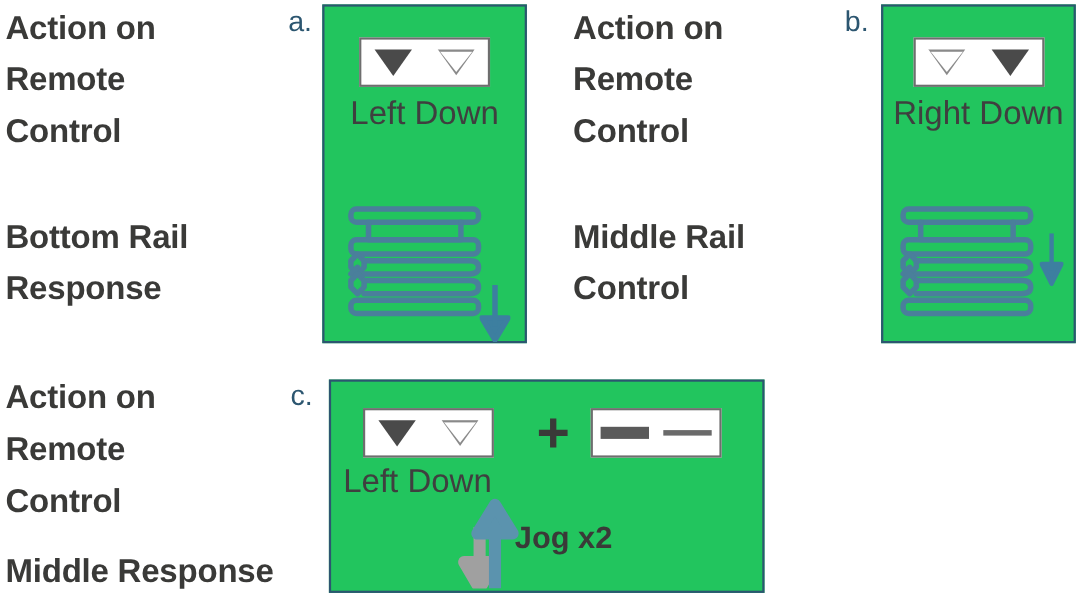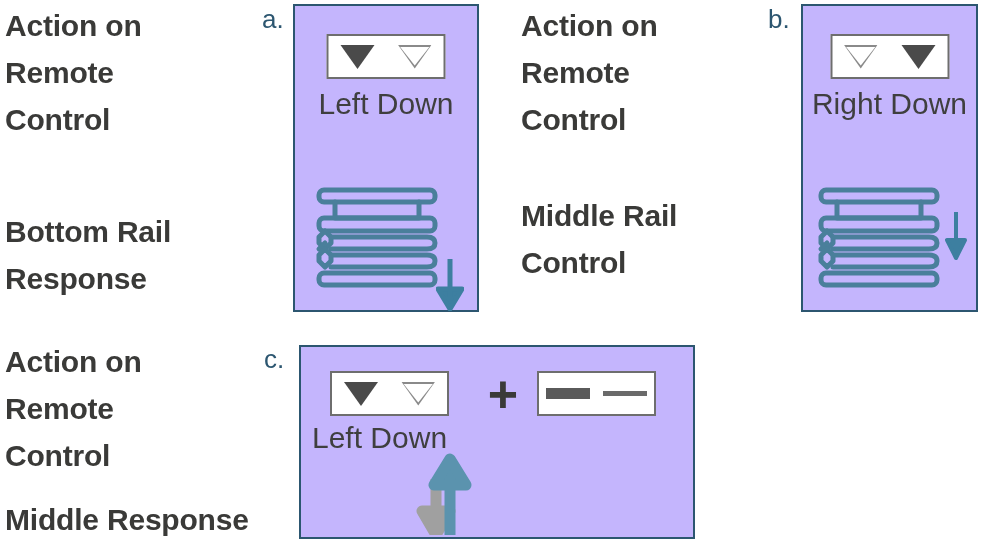--- a/index.html
+++ b/index.html
@@ -21,32 +21,32 @@
     position: absolute;
     color: #3a3a38;
     font-weight: bold;
     font-size: 30px;
     line-height: 47px;
     letter-spacing: -0.2px;
     white-space: pre-line;
   }
 
   #hdr-a-action { left: 5px;   top: 2px;   width: 250px; }
-  #hdr-a-resp   { left: 5px;   top: 208px; width: 250px; }
+  #hdr-a-resp   { left: 5px;   top: 192px; width: 250px; }
   #hdr-b-action { left: 521px; top: 2px;   width: 250px; }
   #hdr-b-resp   { left: 521px; top: 192px; width: 250px; }
   #hdr-c-action { left: 5px;   top: 338px; width: 260px; }
   #hdr-c-resp   { left: 5px;   top: 500px; width: 300px; line-height: 40px; }
 
   
   .panel {
     position: absolute;
     box-sizing: border-box;
     border: 2px solid #2c5670;
-    background: #c4b5fd;
+    background: #22c55e;
   }
   #panel-a { left: 293px; top: 4px;   width: 186px; height: 308px; }
   #panel-b { left: 801px; top: 4px;   width: 177px; height: 308px; }
   #panel-c { left: 299px; top: 345px; width: 396px; height: 194px; }
 
   .panel-letter {
     position: absolute;
     color: #2c5670;
     font-size: 26px;
     font-weight: normal;
@@ -274,14 +274,15 @@
   </div>
 
   <div class="caption-c" id="caption-c-left">Left Down</div>
 
 
   <svg id="jog-arrows" viewBox="0 0 60 82">
     <path d="M22 82 L22 26 M22 82 L8 58 L36 58 Z" fill="#a0a0a0" stroke="#a0a0a0" stroke-width="11" stroke-linejoin="round"></path>
     <path d="M36 82 L36 24 M36 6 L20 32 L52 32 Z" fill="#5b93ae" stroke="#5b93ae" stroke-width="11" stroke-linejoin="round"></path>
   </svg>
 
+  <div id="jog-label">Jog x2</div>
 
 </div>
 
 </body></html>

